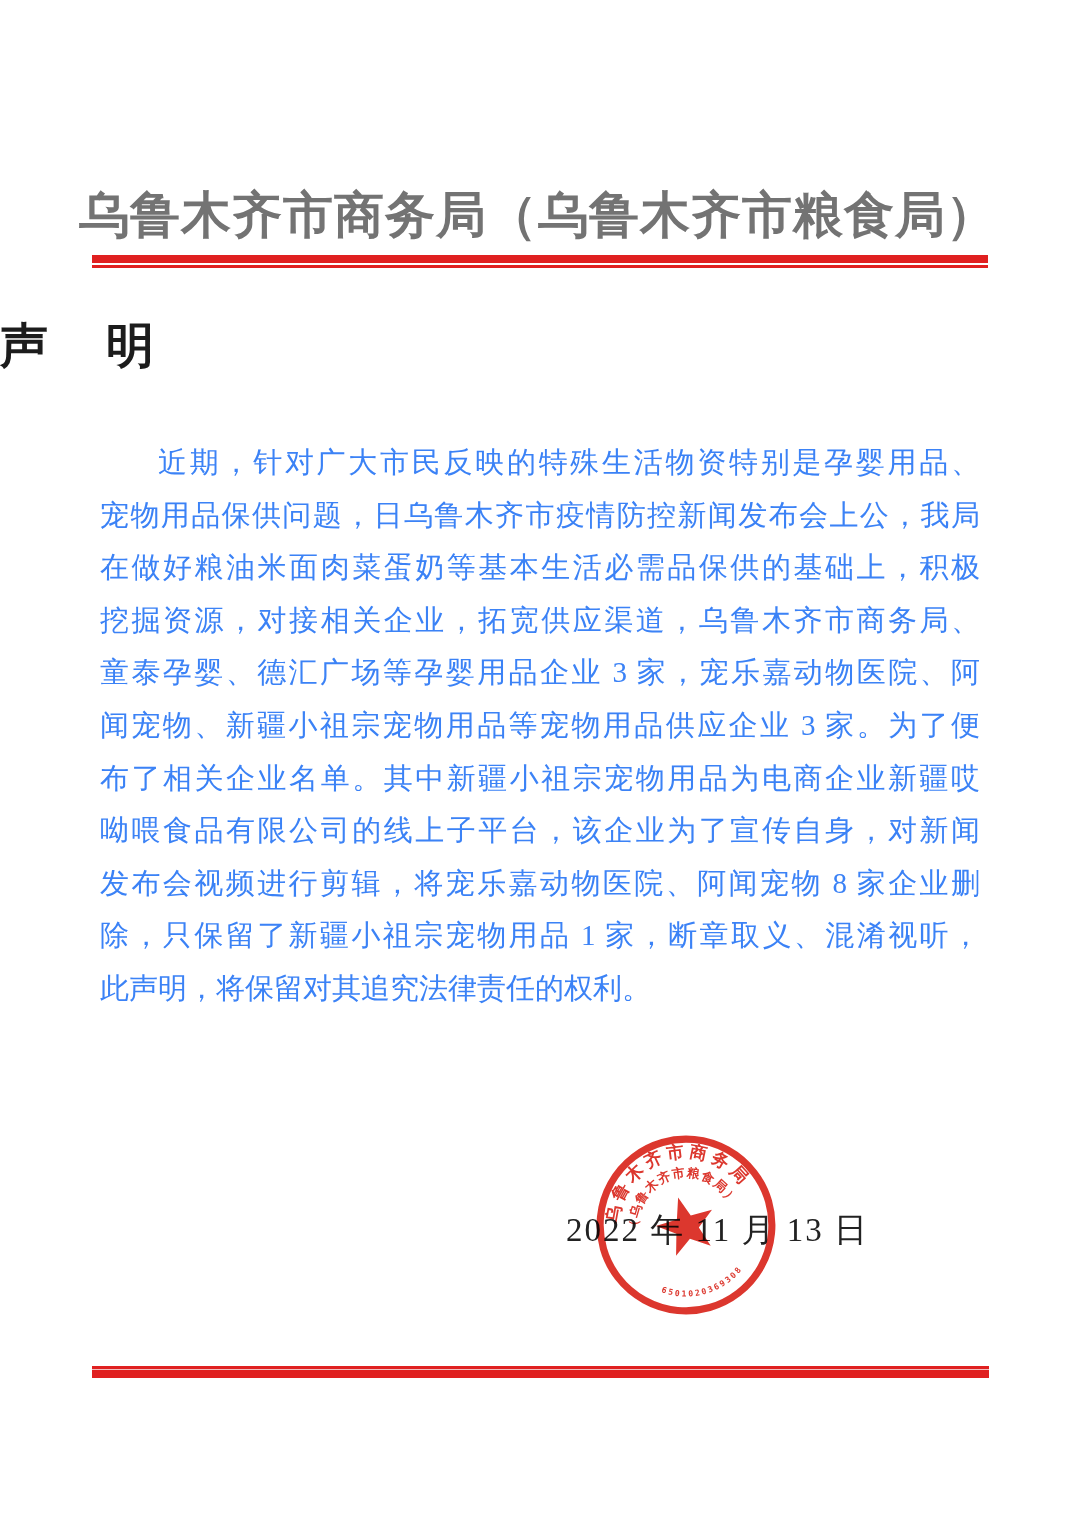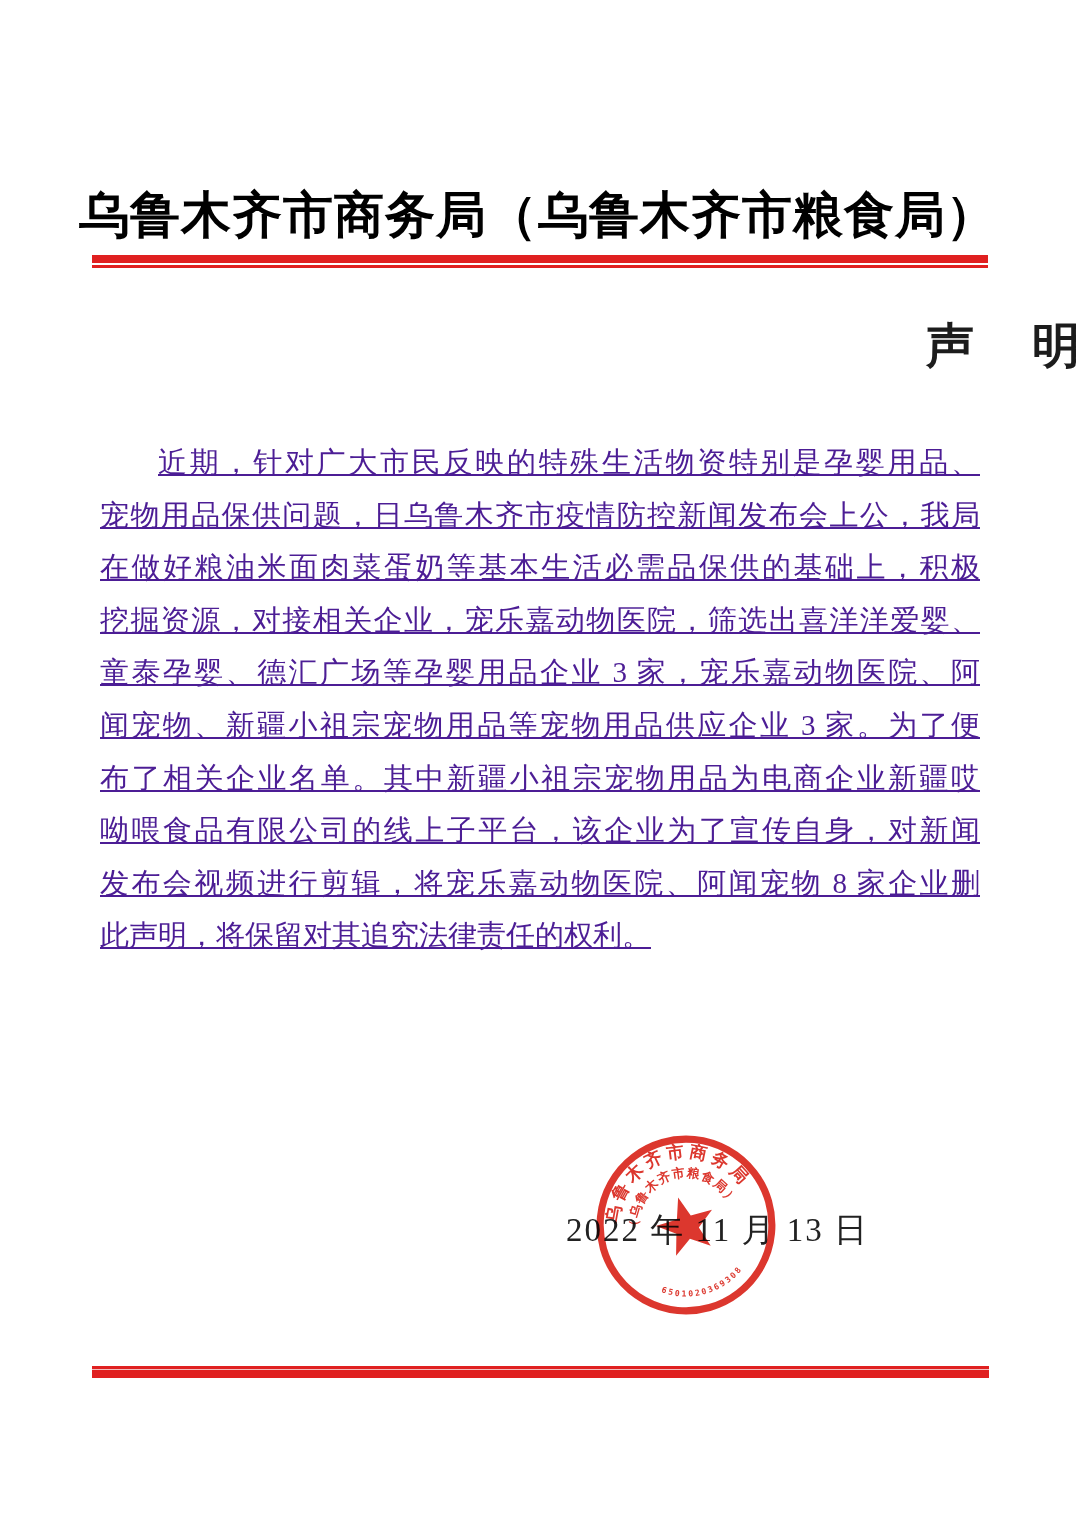--- a/index.html
+++ b/index.html
@@ -7,41 +7,40 @@
     position:relative;
     width:1080px;height:1527px;
     background:#ffffff;
     overflow:hidden;
     font-family:"Liberation Serif","DejaVu Serif",serif;
   }
   .doc-header{
     position:absolute;left:0;top:182px;width:1076px;
     text-align:center;
     font-size:50px;font-weight:bold;
-    color:#000000;
+    color:#737373;
     letter-spacing:1px;
     white-space:nowrap;
   }
   .header-rule{
     position:absolute;left:92px;top:255px;width:896px;height:13px;
     background:linear-gradient(to bottom,#e02020 0px,#e02020 8px,#ffffff 8px,#ffffff 10px,#e02020 10px,#e02020 13px);
   }
   .doc-title{
     position:absolute;left:0;top:314px;width:1080px;
-    text-align:right;
+    text-align:left;
     font-size:48px;font-weight:bold;color:#1c1c1c;
     letter-spacing:0;
   }
   .doc-title .tchar{display:inline-block;}
   .doc-title .tchar+.tchar{margin-left:46px;}
   .body-block{
     position:absolute;left:100px;top:436px;width:880px;
-    font-size:29px;color:#4c1d95;
+    font-size:29px;color:#3b82f6;
     font-weight:400;
-    text-decoration:underline;
   }
   .body-line{
     height:52.6px;line-height:52.6px;
     text-align:justify;
     text-align-last:justify;
     white-space:nowrap;
     overflow:visible;
   }
   .body-line.first{text-indent:2em;}
   .body-line.last{text-align-last:left;}
@@ -73,26 +72,27 @@
 
   <div class="doc-title">
     <span class="tchar">声</span>
     <span class="tchar">明</span>
   </div>
 
   <div class="body-block">
     <div class="body-line first">近期，针对广大市民反映的特殊生活物资特别是孕婴用品、</div>
     <div class="body-line">宠物用品保供问题，日乌鲁木齐市疫情防控新闻发布会上公，我局</div>
     <div class="body-line">在做好粮油米面肉菜蛋奶等基本生活必需品保供的基础上，积极</div>
-    <div class="body-line">挖掘资源，对接相关企业，宠乐嘉动物医院，筛选出喜洋洋爱婴、</div>
+    <div class="body-line">挖掘资源，对接相关企业，拓宽供应渠道，乌鲁木齐市商务局、</div>
     <div class="body-line">童泰孕婴、德汇广场等孕婴用品企业 3 家，宠乐嘉动物医院、阿</div>
     <div class="body-line">闻宠物、新疆小祖宗宠物用品等宠物用品供应企业 3 家。为了便</div>
     <div class="body-line">布了相关企业名单。其中新疆小祖宗宠物用品为电商企业新疆哎</div>
     <div class="body-line">呦喂食品有限公司的线上子平台，该企业为了宣传自身，对新闻</div>
     <div class="body-line">发布会视频进行剪辑，将宠乐嘉动物医院、阿闻宠物 8 家企业删</div>
+    <div class="body-line">除，只保留了新疆小祖宗宠物用品 1 家，断章取义、混淆视听，</div>
     <div class="body-line last">此声明，将保留对其追究法律责任的权利。</div>
   </div>
 
   <div class="date-line">2022 年 11 月 13 日</div>
 
   <svg class="seal" viewBox="0 0 180 180" xmlns="http://www.w3.org/2000/svg">
     <defs>
       <path id="sealOuterArc" d="M 28,112.6 A 66,66 0 1 1 152,112.6" fill="none"></path>
       <path id="sealInnerArc" d="M 43.7,98.2 A 47,47 0 1 1 136.3,98.2" fill="none"></path>
       <path id="sealBottomArc" d="M 32.7,130.2 A 70,70 0 0 0 147.3,130.2" fill="none"></path>

